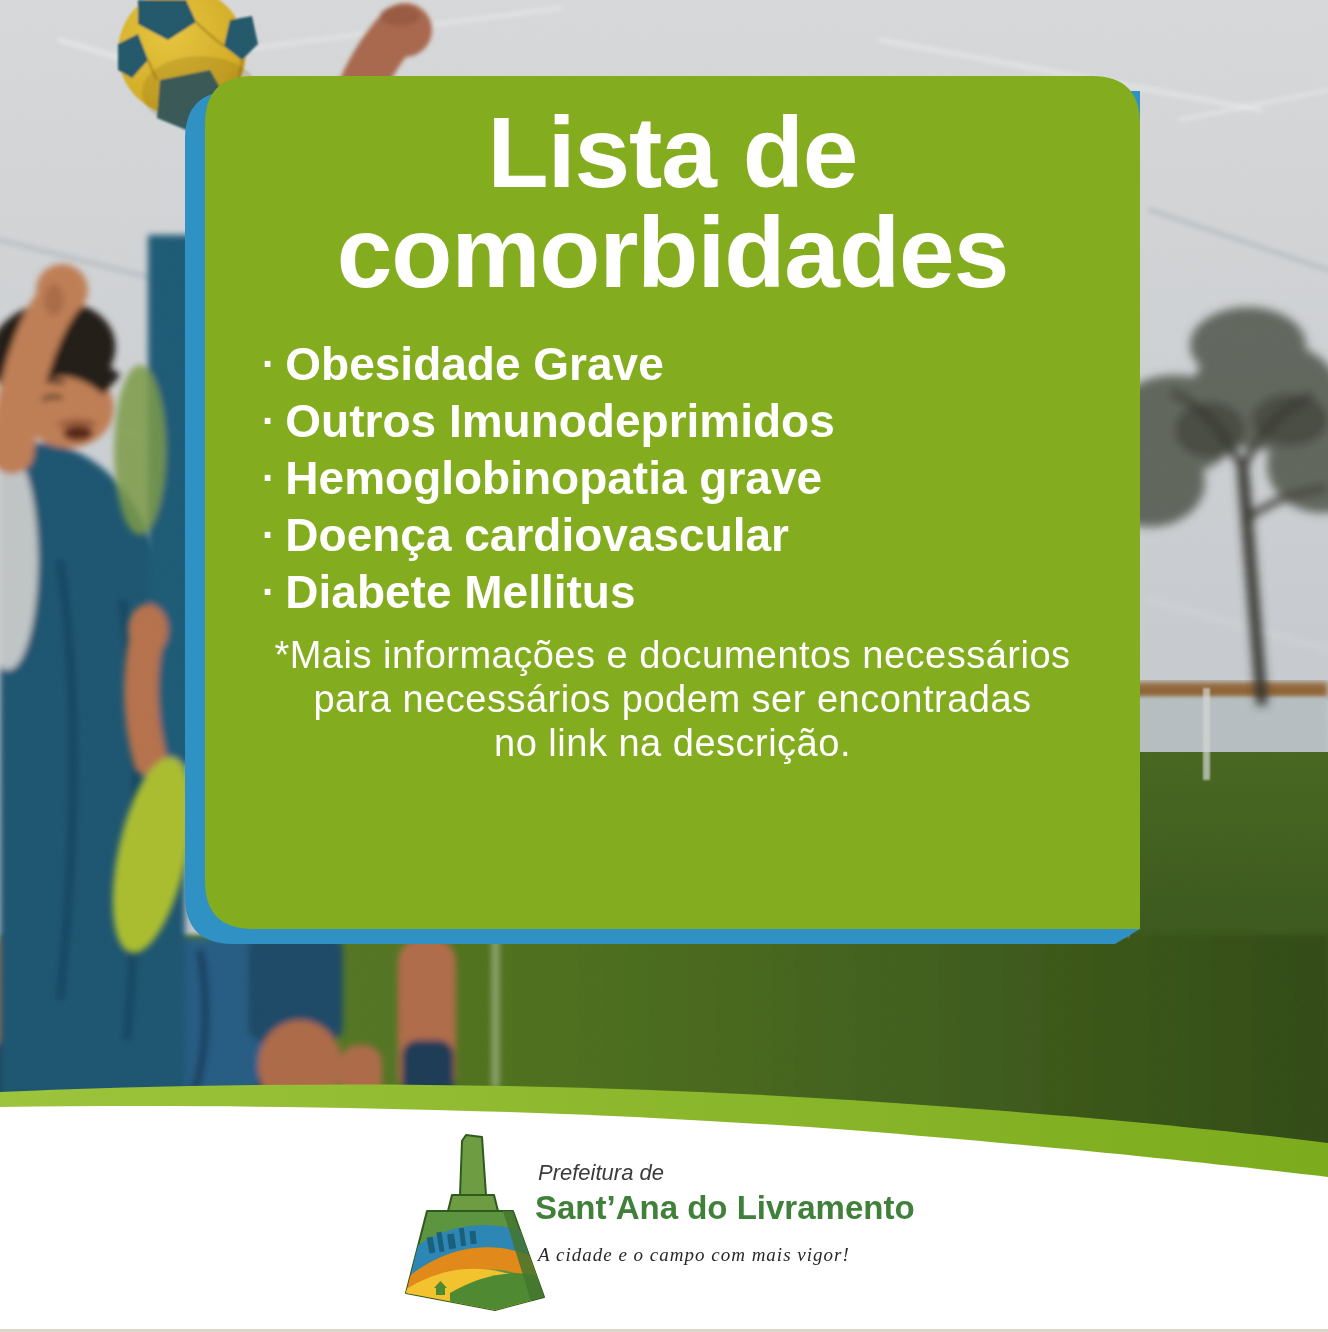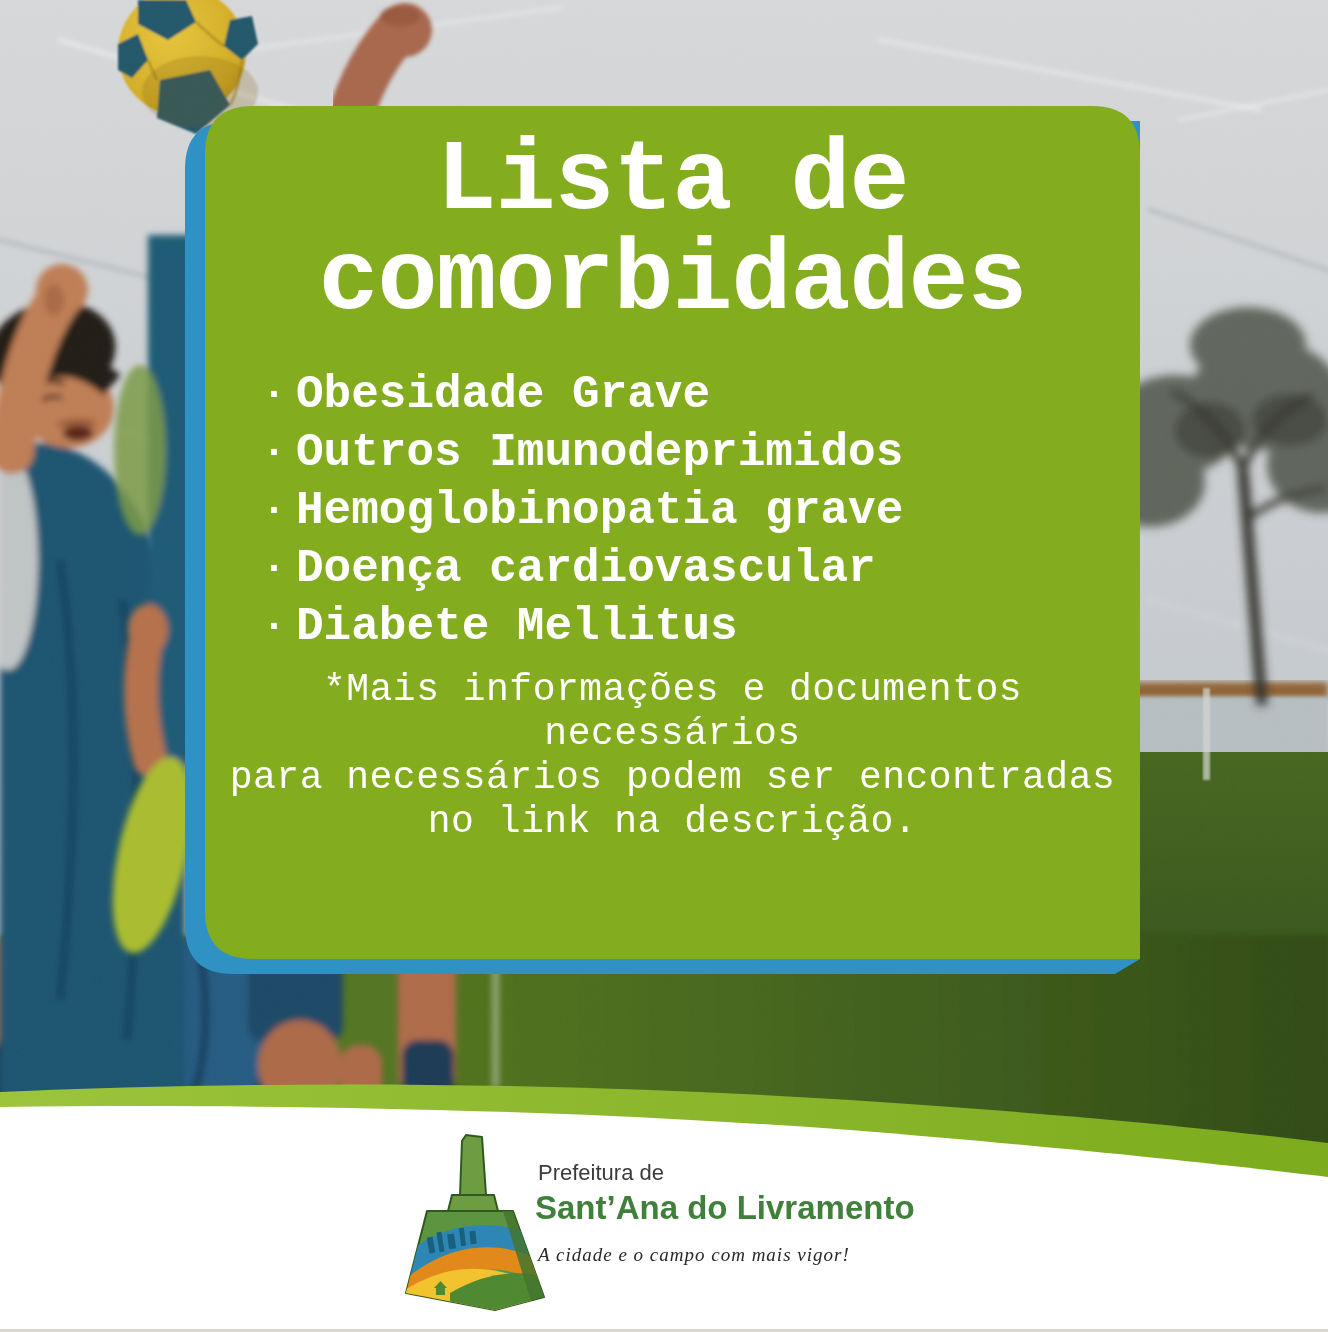--- a/index.html
+++ b/index.html
@@ -2,37 +2,37 @@
 <html style="--card-green: #84ac1f; --card-blue: #2f91c4; --wave-green: #8cb92c; --title-white: #ffffff; --footer-name-green: #41803b; --footer-text-dark: #3b3b3a; --tagline-dark: #282828;"><head>
 <meta charset="utf-8">
 <style>
   html,body{margin:0;padding:0;background:#fff;}
   body{width:1328px;height:1332px;position:relative;overflow:hidden;
        font-family:"Liberation Sans",sans-serif;}
   .abs{position:absolute;}
   
   #photo{left:0;top:0;width:1328px;height:1332px;z-index:0;}
   
-  #card{left:185px;top:106px;width:955px;height:740px;z-index:2;font-family:Liberation Mono, monospace;}
+  #card{left:185px;top:76px;width:955px;height:740px;z-index:2;}
   #card svg.card-bg{position:absolute;left:0;top:0;width:955px;height:868px;}
   #card .content{position:absolute;left:20px;top:0;width:935px;height:853px;color:var(--title-white,#fff);}
   .card-title{margin:26px 0 0 0;text-align:center;font-weight:bold;
               font-size:100px;line-height:100px;letter-spacing:-1px;}
   .card-title span{display:block;}
   .comorbidity-list{list-style:none;margin:34px 0 0 0;padding:0 4px 0 57px;
                     font-weight:bold;font-size:46px;line-height:57px;}
   .comorbidity-list li{white-space:nowrap;}
   .comorbidity-list .bullet{font-size:40px;margin-right:10px;vertical-align:2px;}
   .footnote{margin:12px 0 12px 0;text-align:center;font-size:38px;line-height:44px;
             font-weight:normal;letter-spacing:.5px;}
   
   #wave{left:0;top:1040px;width:1328px;height:292px;z-index:3;pointer-events:none;}
   #logo{left:392px;top:1133px;width:180px;height:185px;z-index:4;}
   .footer-text{z-index:4;white-space:nowrap;}
-  #org-small{left:538px;top:1160px;font-size:22px;color:var(--footer-text-dark,#3b3b3a);}
+  #org-small{left:538px;top:1160px;font-size:22px;color:var(--footer-text-dark,#3b3b3a);font-style:italic;}
   #org-name{left:535px;top:1189px;font-size:33px;font-weight:bold;color:var(--footer-name-green,#41803b);}
   #tagline{left:538px;top:1244px;font-size:19px;font-style:italic;
            font-family:"Liberation Serif",serif;color:var(--tagline-dark,#282828);letter-spacing:1px;}
   #bottom-line{left:0;bottom:0;width:1328px;height:3px;background:#dcd7c8;z-index:5;}
 </style>
 </head>
 <body>
 
 <svg id="photo" class="abs" viewBox="0 0 1328 1332" xmlns="http://www.w3.org/2000/svg">
   <defs>

